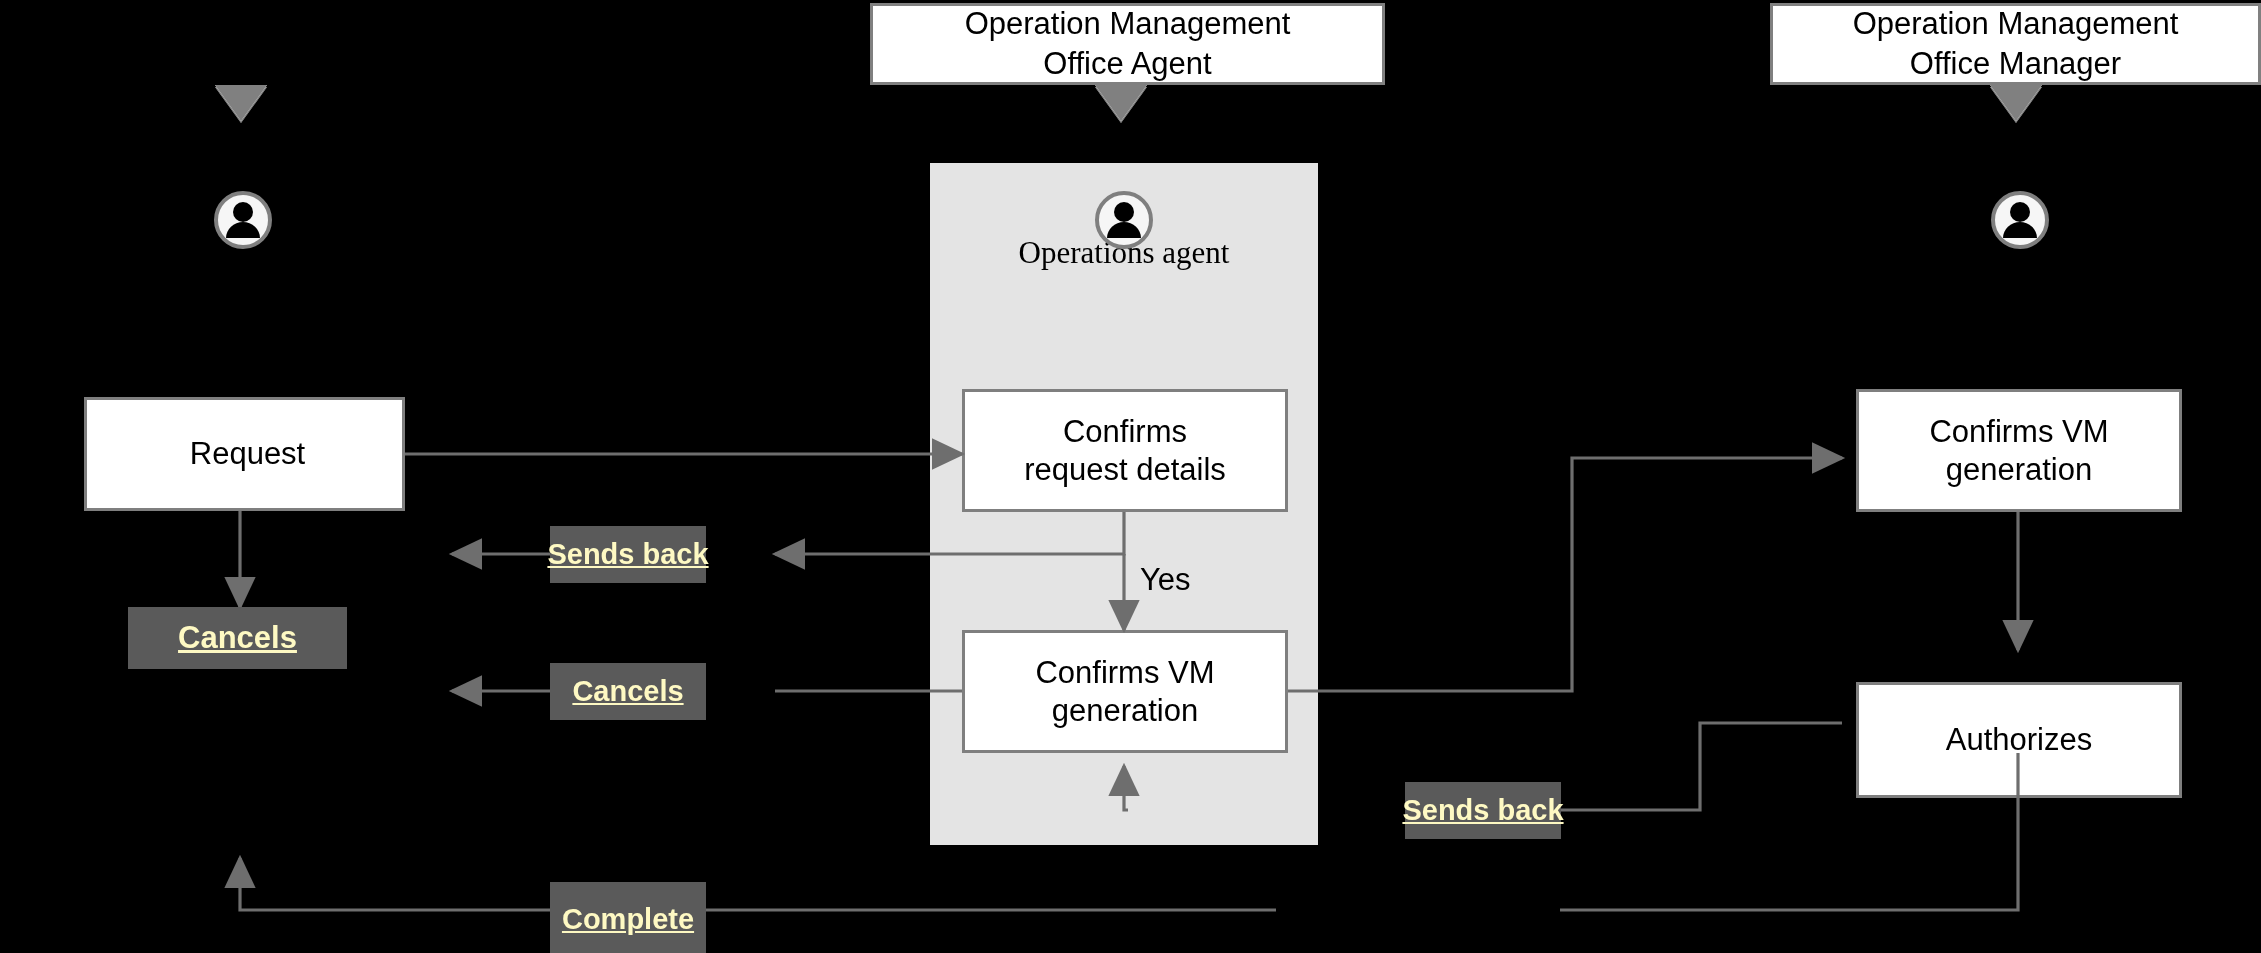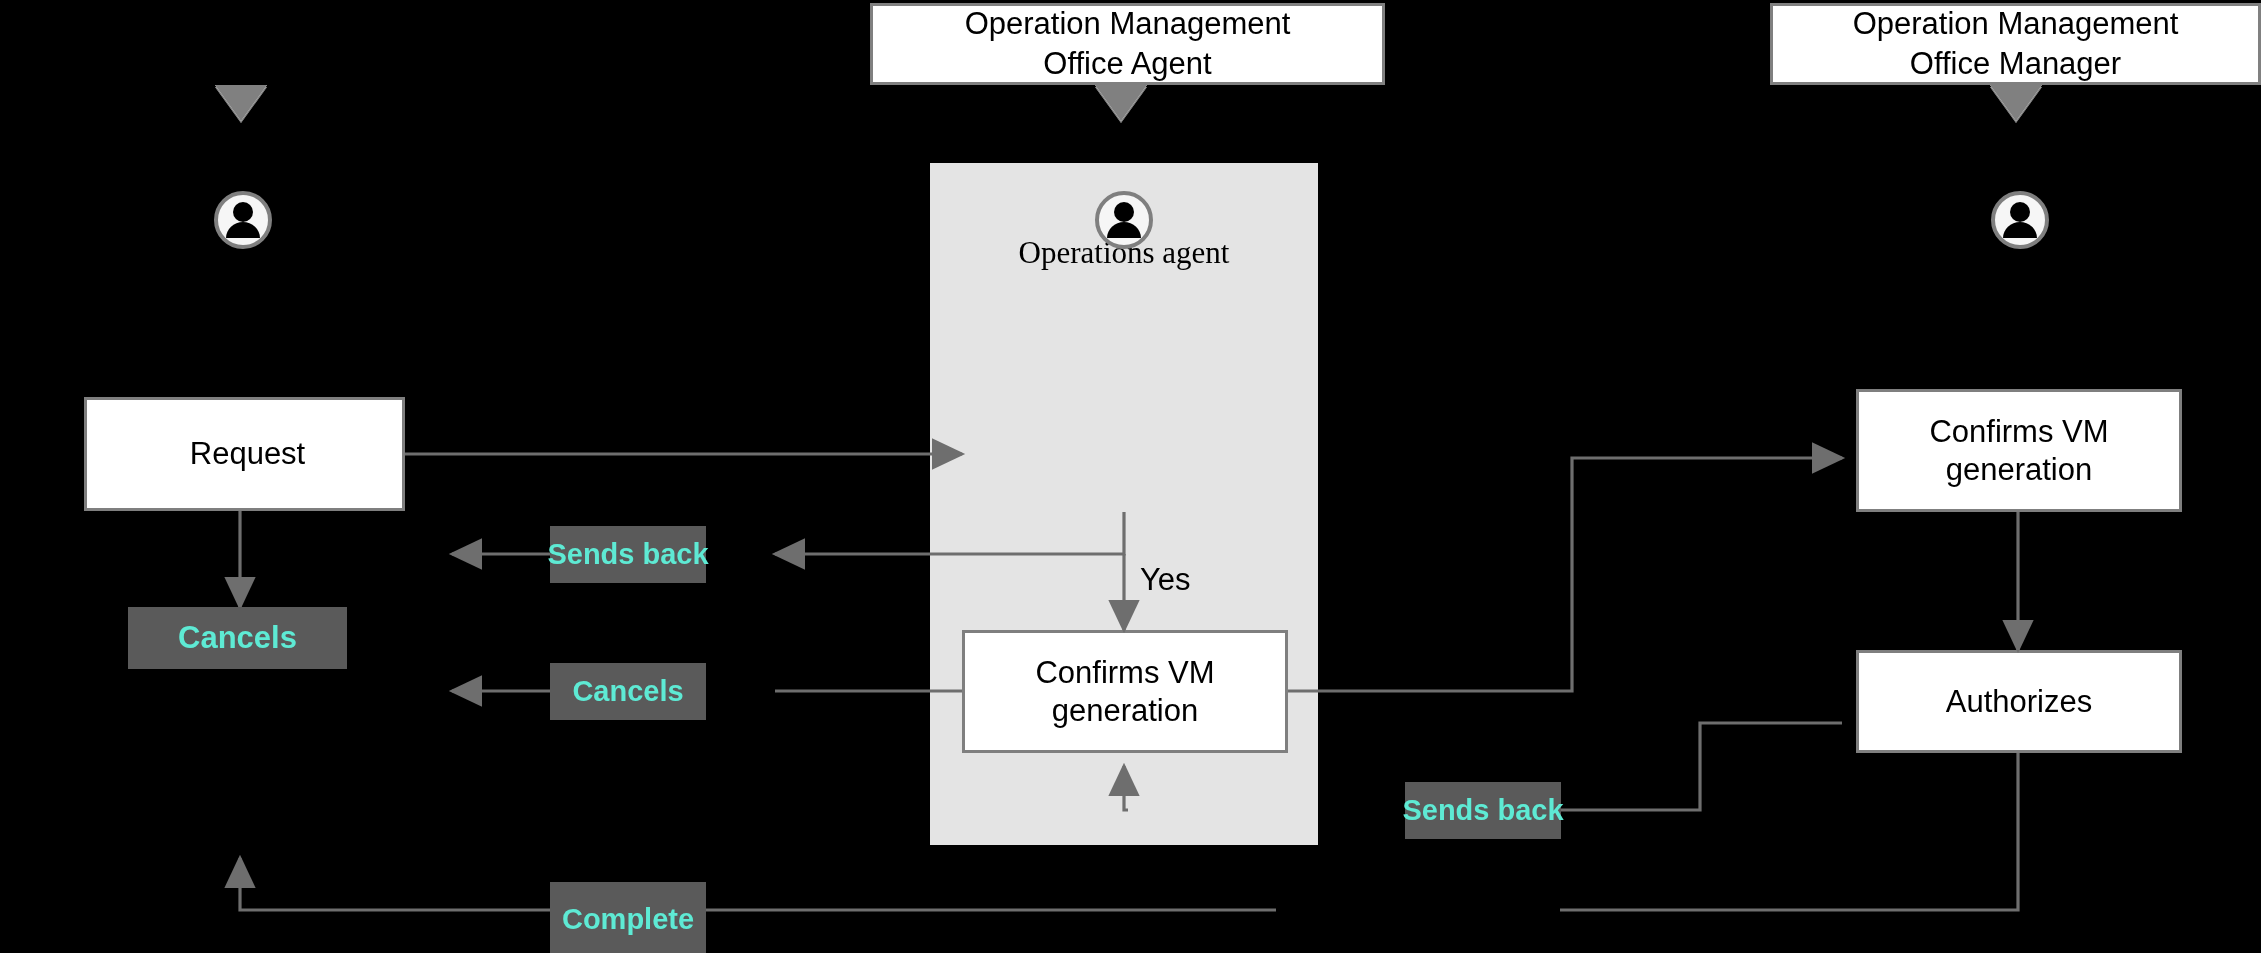--- a/index.html
+++ b/index.html
@@ -70,28 +70,29 @@
     text-align:center;
     font-size:31px;
     line-height:1.22;
     color:#000;
     padding:2px 6px;
   }
   
   .chip{
     position:absolute;
     background:#5a5a5a;
-    color:#5eead4;
+    color:#fef9c3;
     font-size:29px;
     font-weight:bold;
     display:flex;align-items:center;justify-content:center;
     box-sizing:border-box;
     z-index:6;
     white-space:nowrap;
     padding:0 14px;
+    text-decoration:underline;
   }
   .chip.dark-node{
     font-size:31px;
   }
   
   .elabel{
     position:absolute;
     font-size:31px;
     color:#000;
     z-index:6;
@@ -185,32 +186,36 @@
   </svg>
 
   <div class="node" style="left:84px;top:397px;width:321px;height:114px;padding-left:12px;">
     <span style="white-space:pre-line;">Request</span>
   </div>
 
   <div class="chip dark-node" style="left:128px;top:607px;width:219px;height:62px;">
     <span>Cancels</span>
   </div>
 
+  <div class="node" style="left:962px;top:389px;width:326px;height:123px;">
+    <span style="white-space:pre-line;">Confirms
+request details</span>
+  </div>
 
   <div class="node" style="left:962px;top:630px;width:326px;height:123px;">
     <span style="white-space:pre-line;">Confirms VM
 generation</span>
   </div>
 
   <div class="node" style="left:1856px;top:389px;width:326px;height:123px;">
     <span style="white-space:pre-line;">Confirms VM
 generation</span>
   </div>
 
-  <div class="node" style="left:1856px;top:650px;width:326px;height:103px;">
+  <div class="node" style="left:1856px;top:682px;width:326px;height:116px;">
     <span>Authorizes</span>
   </div>
 
   <div class="chip" style="left:550px;top:526px;width:156px;height:57px;">
     <span>Sends back</span>
   </div>
 
   <div class="chip" style="left:550px;top:663px;width:156px;height:57px;">
     <span>Cancels</span>
   </div>

